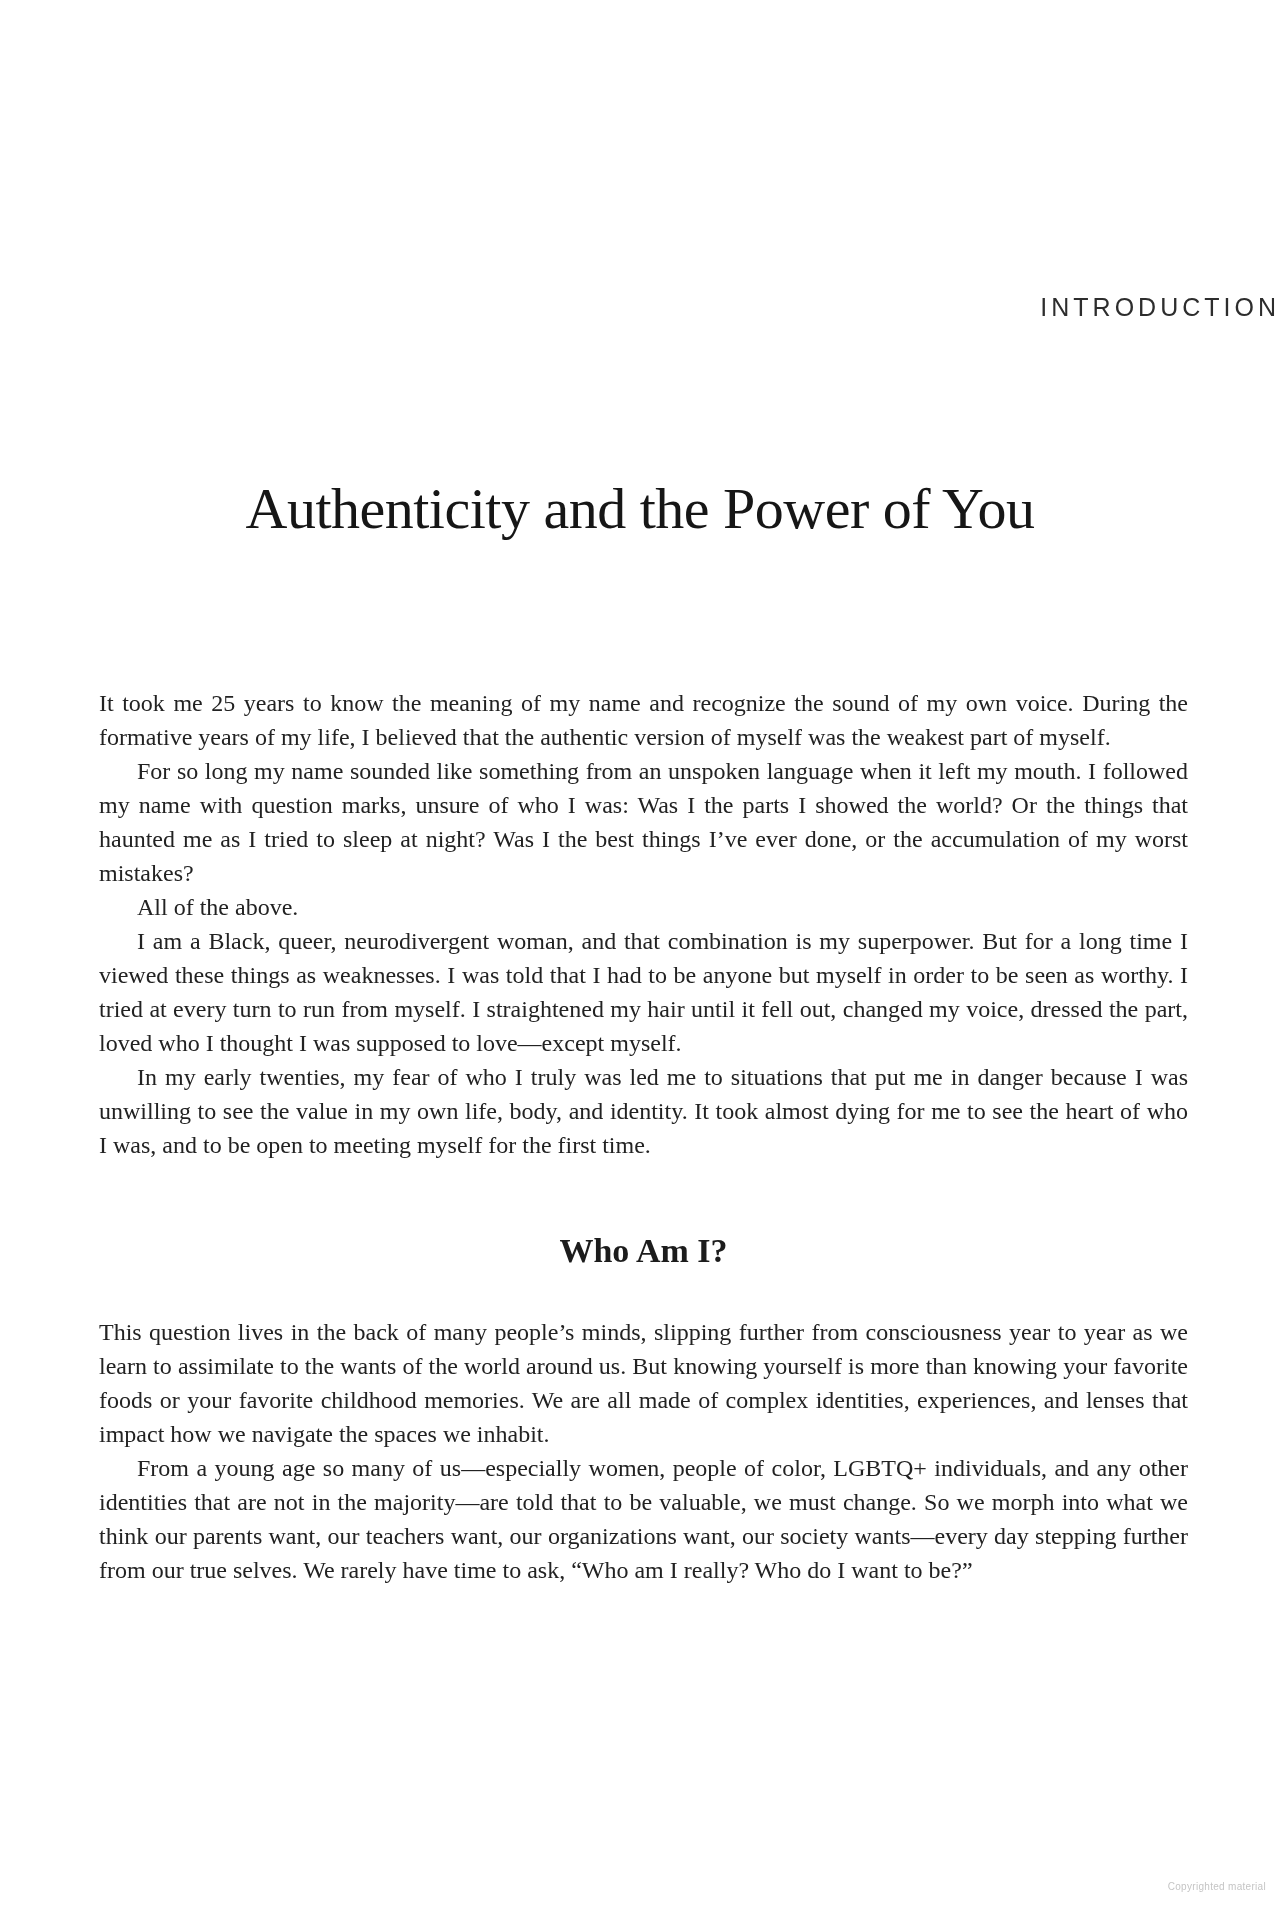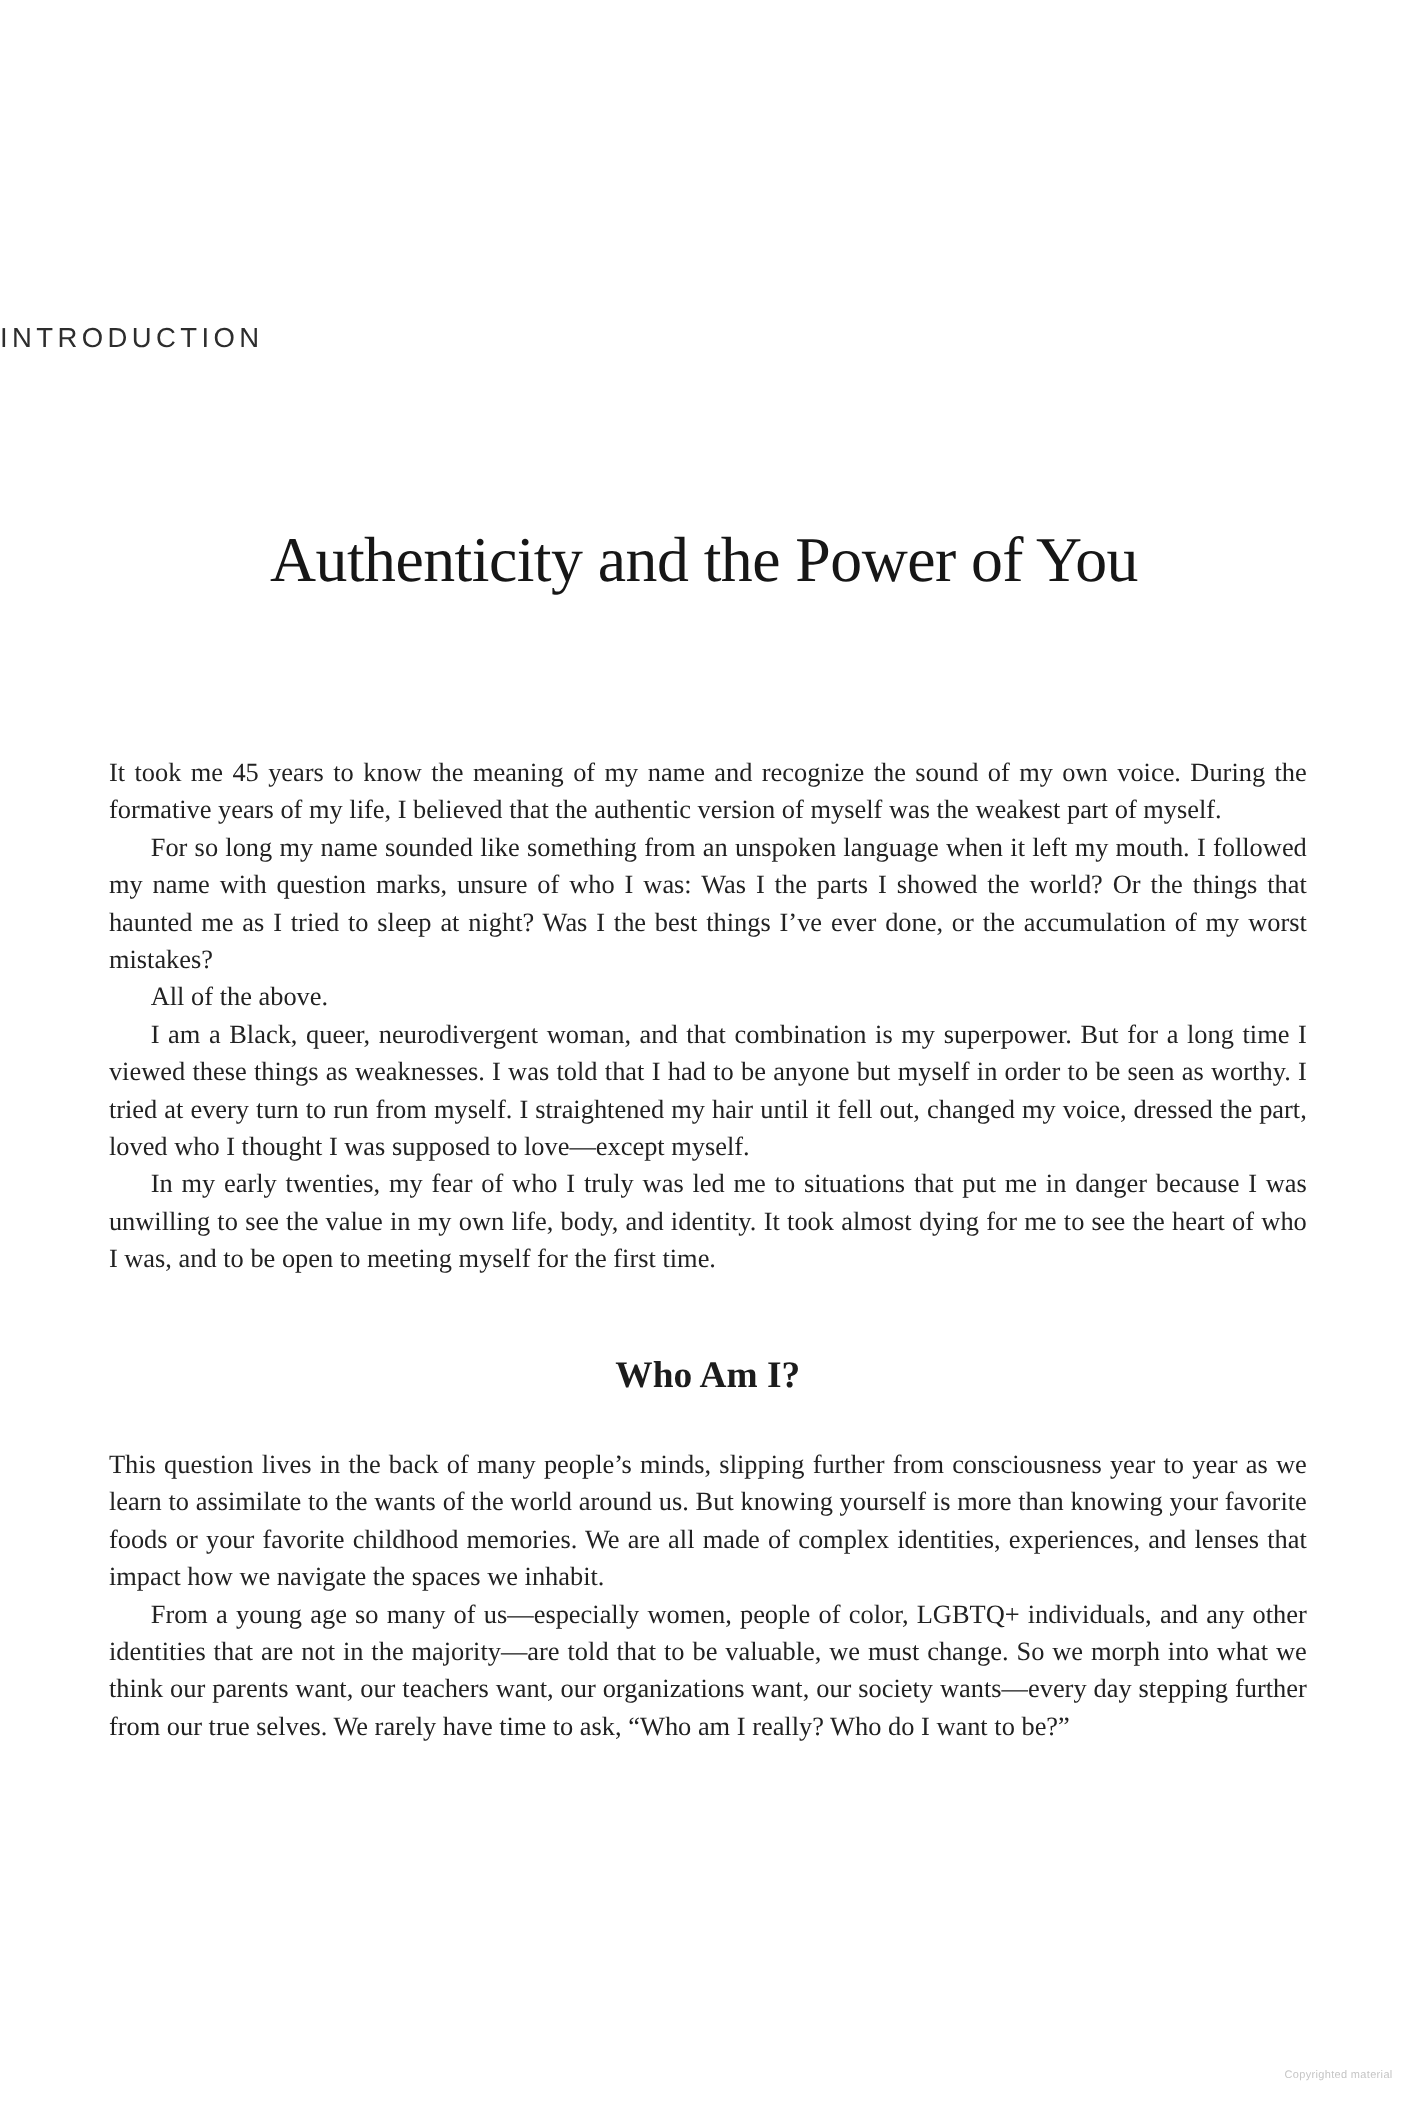--- a/index.html
+++ b/index.html
@@ -13,21 +13,21 @@
     height: 1918px;
     background: #ffffff;
     overflow: hidden;
     font-family: "Liberation Serif", serif;
   }
   .kicker {
     position: absolute;
     top: 293px;
     left: 0;
     width: 100%;
-    text-align: left;
+    text-align: right;
     font-family: "Liberation Sans", sans-serif;
     font-size: 25px;
     font-weight: 400;
     letter-spacing: 4px;
     color: #2d2d2d;
   }
   .title {
     position: absolute;
     top: 436px;
     left: 0;
@@ -91,21 +91,21 @@
     letter-spacing: 0.3px;
   }
 </style>
 </head>
 <body>
 
 <div class="page">
   <div class="kicker">INTRODUCTION</div>
   <h1 class="title">Authenticity and the Power of You</h1>
   <div class="body-text">
-      <p class="para"><span>It took me 45 years to know the meaning of my name and recognize the sound of my own voice. During the formative years of my life, I believed that the authentic version of myself was the weakest part of myself.</span></p>
+      <p class="para"><span>It took me 25 years to know the meaning of my name and recognize the sound of my own voice. During the formative years of my life, I believed that the authentic version of myself was the weakest part of myself.</span></p>
       <p class="para indent"><span>For so long my name sounded like something from an unspoken language when it left my mouth. I followed my name with question marks, unsure of who I was: Was I the parts I showed the world? Or the things that haunted me as I tried to sleep at night? Was I the best things I’ve ever done, or the accumulation of my worst mistakes?</span></p>
       <p class="para indent"><span>All of the above.</span></p>
       <p class="para indent"><span>I am a Black, queer, neurodivergent woman, and that combination is my superpower. But for a long time I viewed these things as weaknesses. I was told that I had to be anyone </span><span class="em">but</span><span> myself in order to be seen as worthy. I tried at every turn to run from myself. I straightened my hair until it fell out, changed my voice, dressed the part, loved who I thought I was supposed to love—except myself.</span></p>
       <p class="para indent"><span>In my early twenties, my fear of who I truly was led me to situations that put me in danger because I was unwilling to see the value in my own life, body, and identity. It took almost dying for me to see the heart of who I was, and to be open to meeting myself for the first time.</span></p>
       <h2 class="section-heading">Who Am I?</h2>
       <p class="para"><span>This question lives in the back of many people’s minds, slipping further from consciousness year to year as we learn to assimilate to the wants of the world around us. But knowing yourself is more than knowing your favorite foods or your favorite childhood memories. We are all made of complex identities, experiences, and lenses that impact how we navigate the spaces we inhabit.</span></p>
       <p class="para indent"><span>From a young age so many of us—especially women, people of color, LGBTQ+ individuals, and any other identities that are not in the majority—are told that to be valuable, we must change. So we morph into what we think our parents want, our teachers want, our organizations want, our society wants—every day stepping further from our true selves. We rarely have time to ask, “Who am I really? Who do I want to be?”</span></p>
     </div>
   <div class="watermark">Copyrighted material</div>
 </div>

